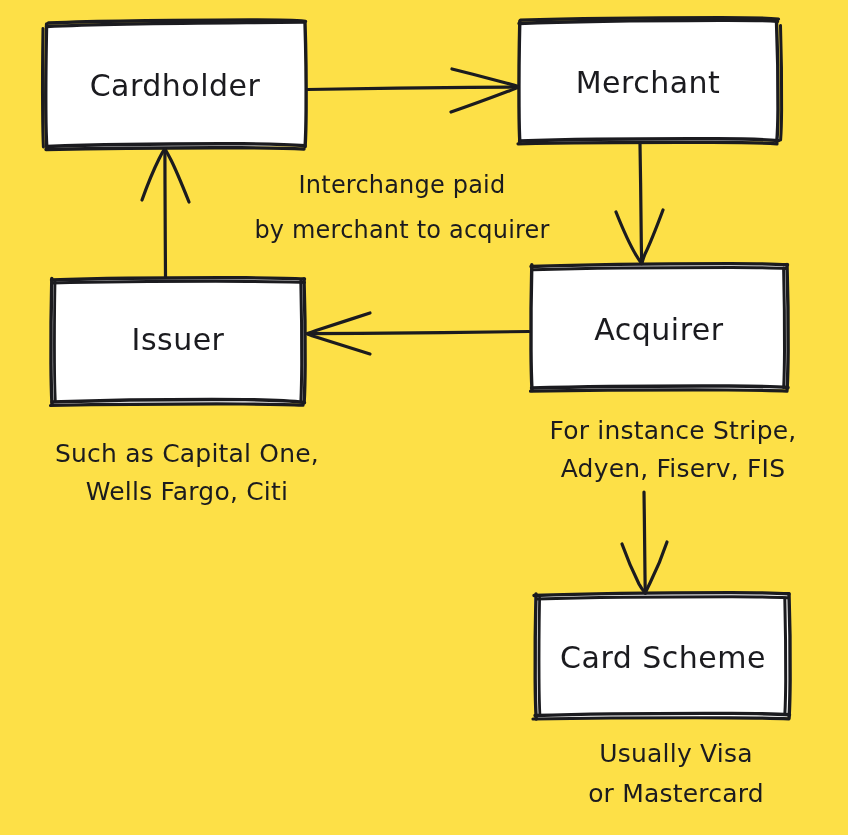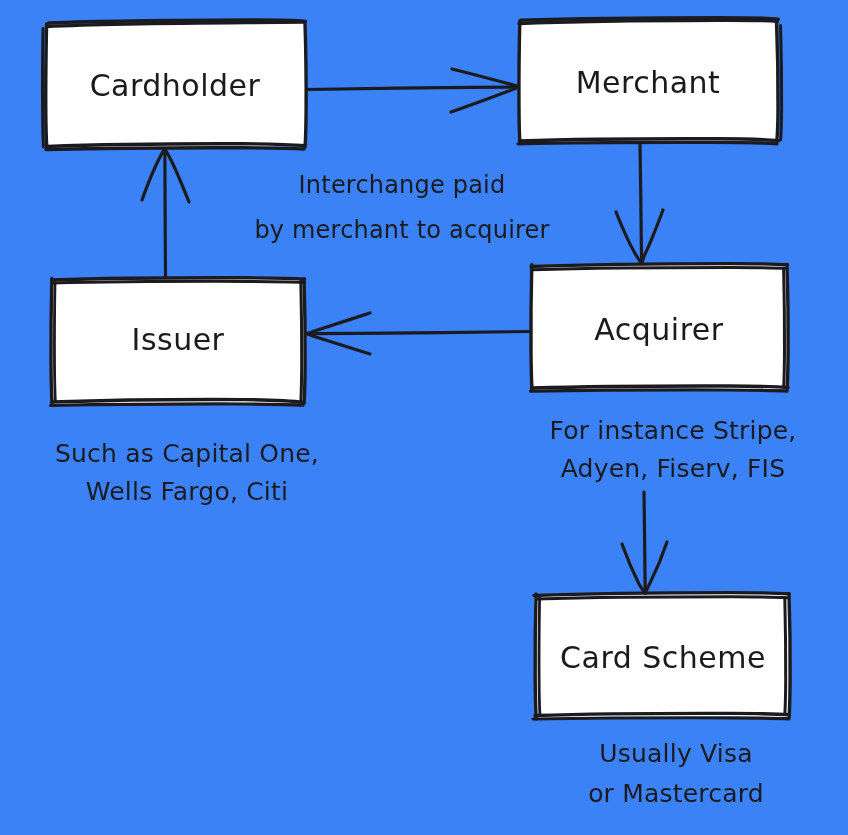--- a/index.html
+++ b/index.html
@@ -8,21 +8,21 @@
     padding: 0;
     background: #ffffff;
   }
   body {
     font-family: "DejaVu Sans", sans-serif;
   }
   #canvas-wrap {
     position: relative;
     width: 848px;
     height: 835px;
-    background: #3b82f6;
+    background: #fde047;
     overflow: hidden;
     text-align: center;
   }
   #diagram-svg {
     position: absolute;
     left: 0;
     top: 0;
     width: 848px;
     height: 835px;
     display: block;

